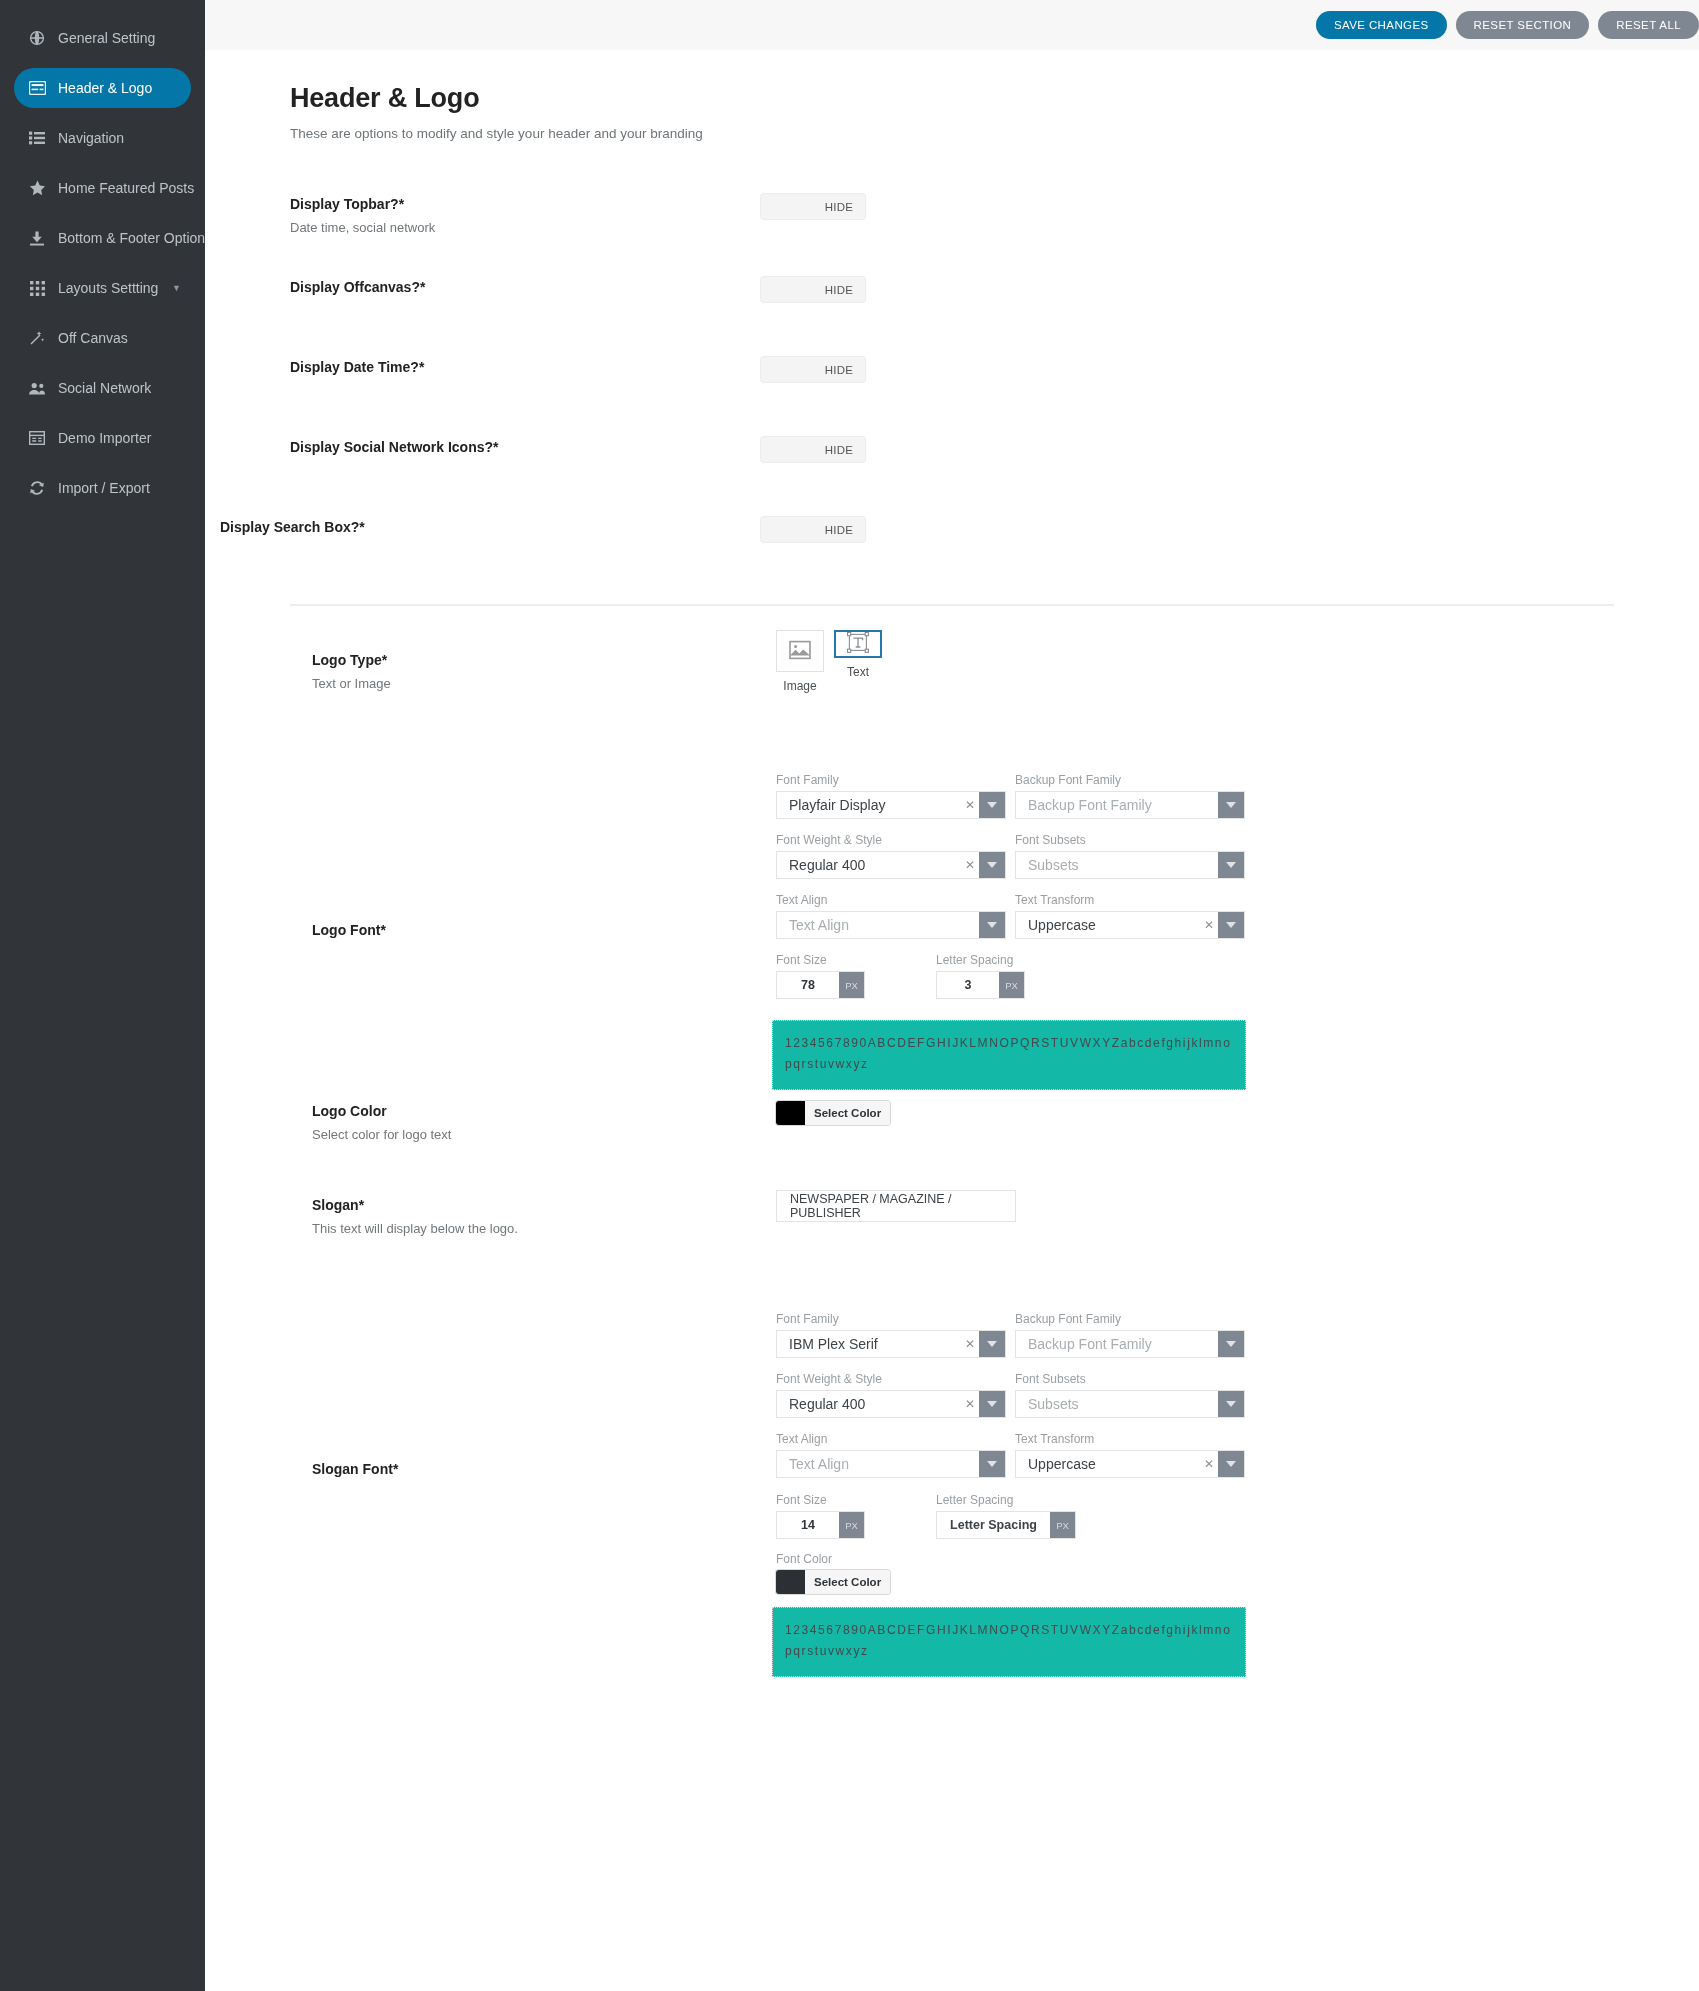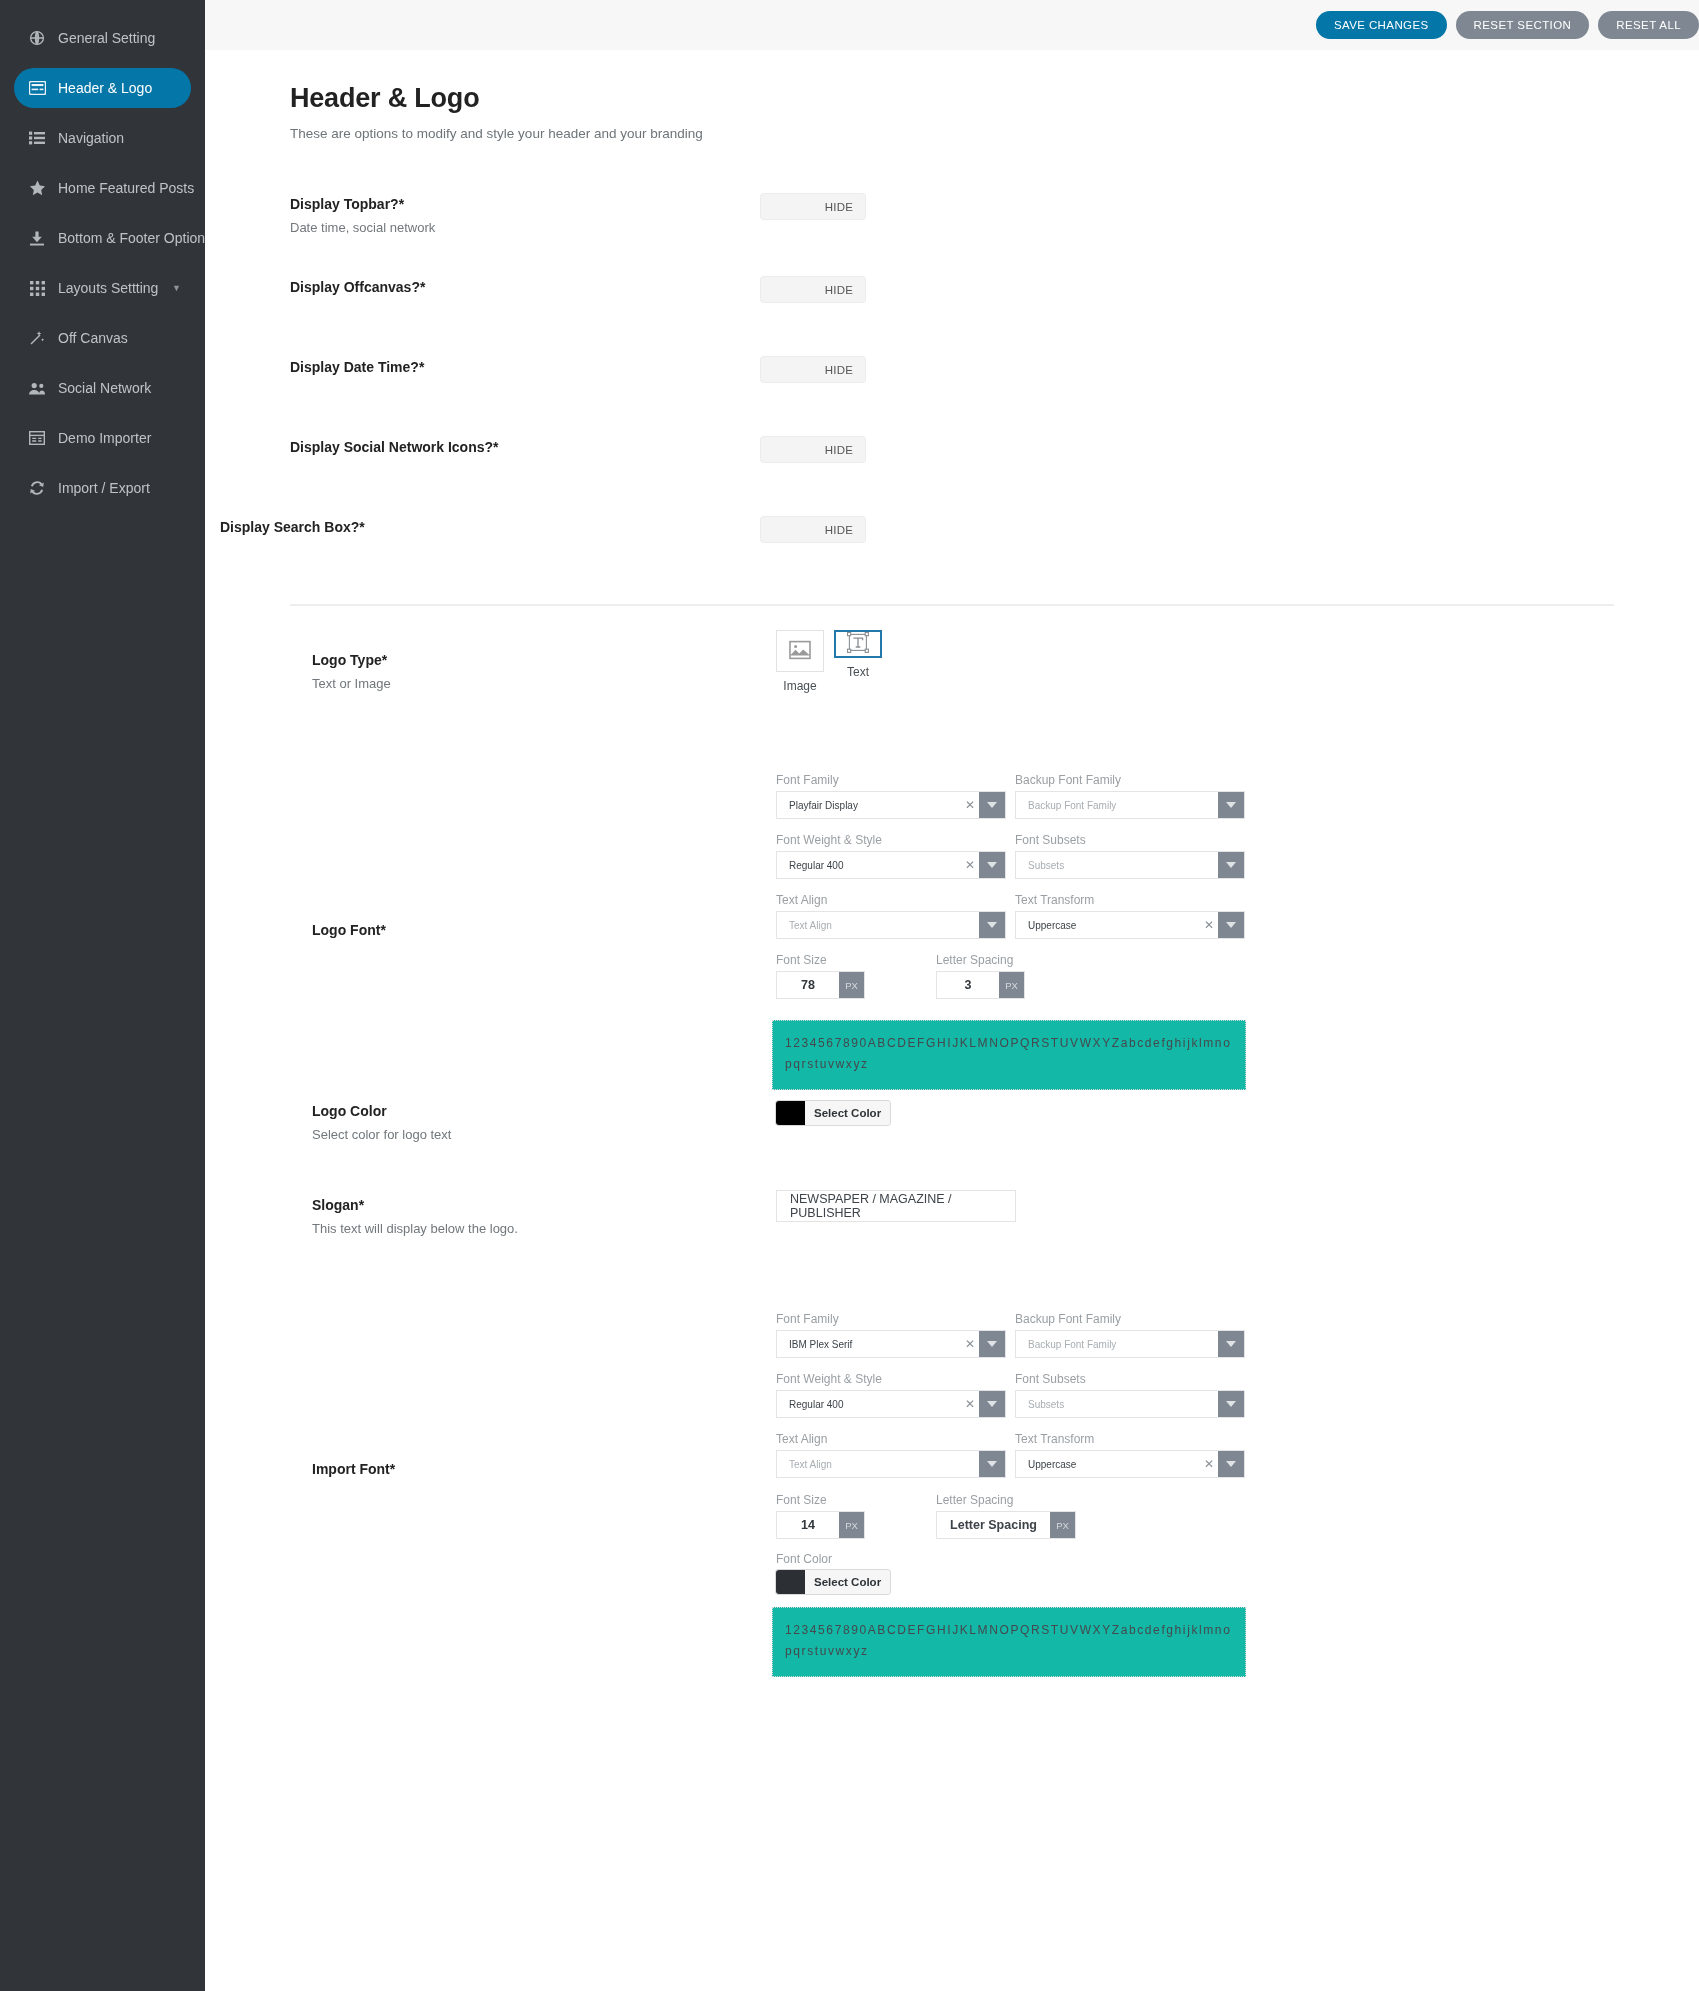--- a/index.html
+++ b/index.html
@@ -192,21 +192,21 @@
     height: 28px;
     border: 1px solid #e4e4e4;
     background: #fff;
     align-items: stretch;
     cursor: pointer;
   }
   .sel-val {
     flex: 1;
     display: flex; align-items: center;
     padding-left: 12px;
-    font-size: 10px;
+    font-size: 14px;
     color: #3d4348;
     overflow: hidden;
     white-space: nowrap;
   }
   .sel-val.ph { color: #a9aeb2; }
   .sel-x {
     display: flex; align-items: center; justify-content: center;
     width: 18px;
     font-size: 12px;
     color: #8a9096;
@@ -607,21 +607,21 @@
 
   <div class="field-row" style="margin-top:54px;">
     <div class="field-label indent">Slogan*</div>
     <div class="field-desc indent">This text will display below the logo.</div>
     <div class="ctrl" style="left:571px; top:-7px; width:240px;">
       <div class="txt-input">NEWSPAPER / MAGAZINE / PUBLISHER</div>
     </div>
   </div>
 
   <div class="field-row" style="margin-top:50px; height:340px;">
-    <div class="field-label indent" style="position:absolute; top:174px;">Import Font*</div>
+    <div class="field-label indent" style="position:absolute; top:174px;">Slogan Font*</div>
 
     <div class="sel-group" style="left:571px; top:25px; width:230px;">
       <span class="sel-lab">Font Family</span>
       <div class="sel">
         <div class="sel-val">IBM Plex Serif</div>
         <div class="sel-x">✕</div>
         <div class="sel-arrow">
             <i></i>
           </div>
       </div>

